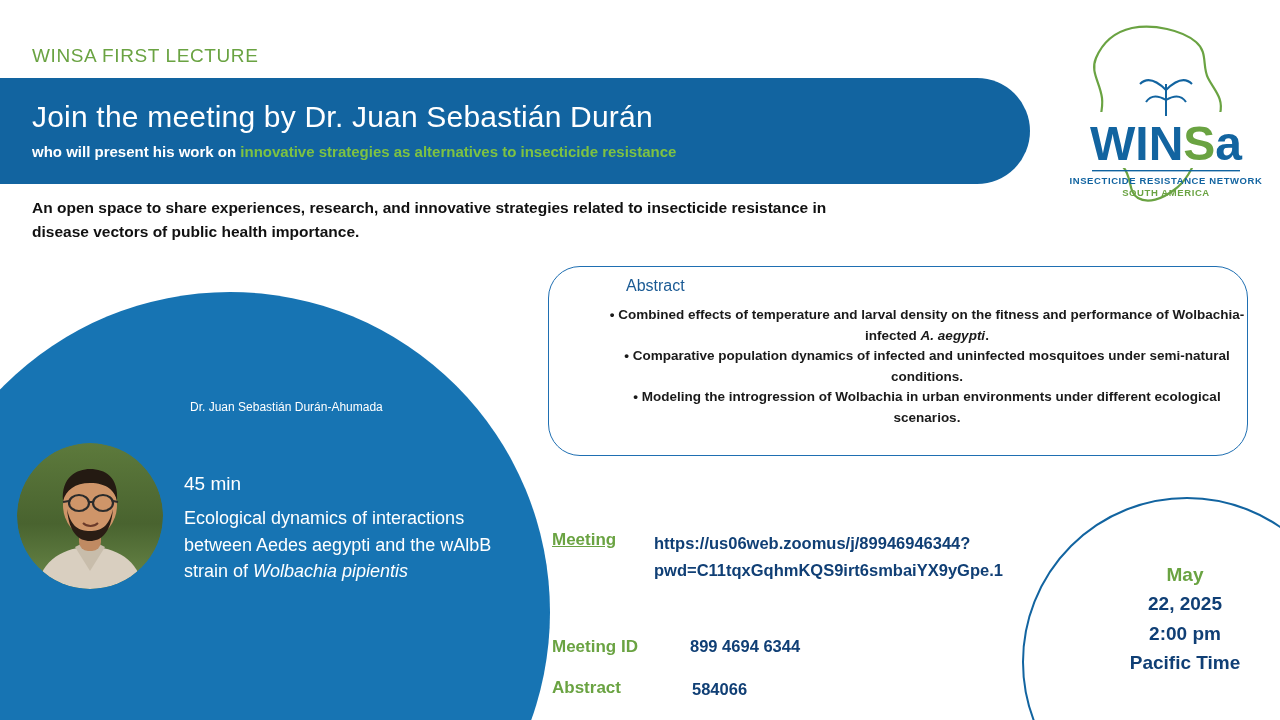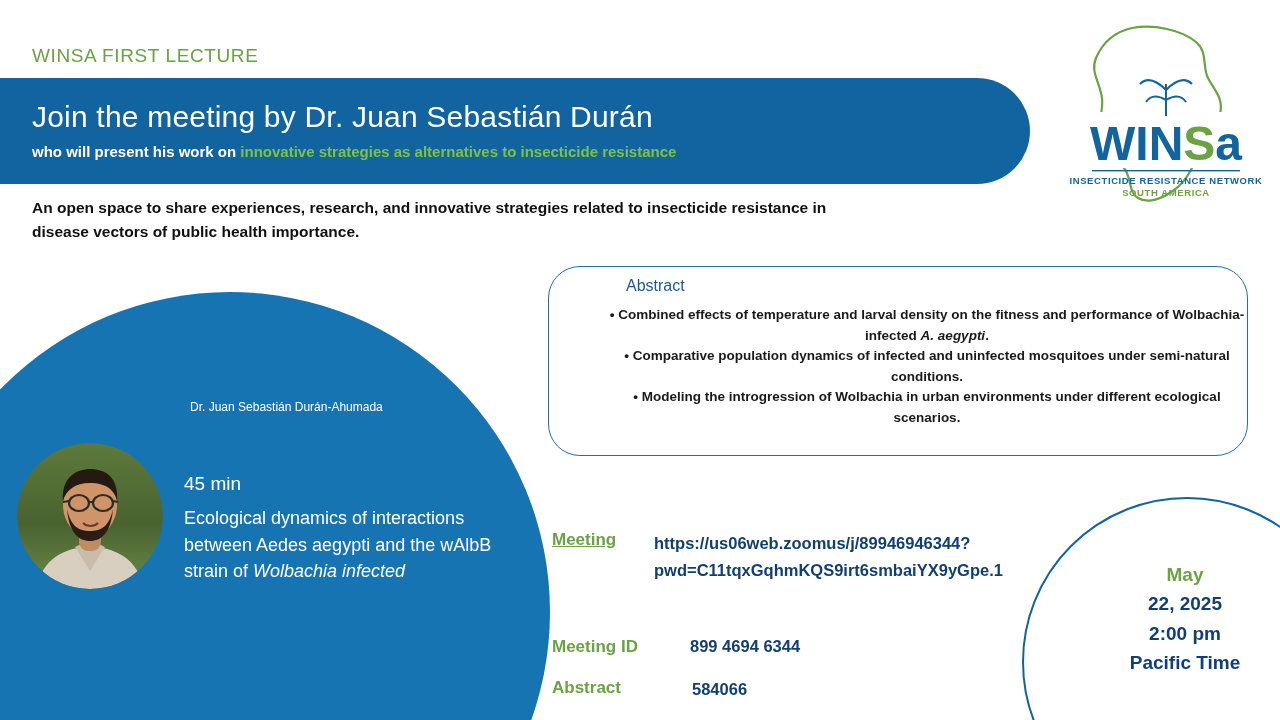--- a/index.html
+++ b/index.html
@@ -286,21 +286,21 @@
       </g>
 
       <path d="M66 80 C70 84, 77 84, 81 80" stroke="#6b3a2a" stroke-width="2" fill="none"></path>
     </g>
   </svg>
 </div>
 
 <div class="speaker-name">Dr. Juan Sebastián Durán-Ahumada</div>
 <div class="duration">45 min</div>
 <div class="talk-title">
-  <span>Ecological dynamics of interactions between Aedes aegypti and the wAlbB strain of </span><span class="ital">Wolbachia infected</span>
+  <span>Ecological dynamics of interactions between Aedes aegypti and the wAlbB strain of </span><span class="ital">Wolbachia pipientis</span>
 </div>
 
 <div class="abstract-box"></div>
 <div class="abstract-title">Abstract</div>
 <div class="abstract-list">
   <div>
     <span>• Combined effects of temperature and larval density on the fitness and performance of Wolbachia-infected </span><span class="ital">A. aegypti</span><span>.</span>
   </div>
   <div>• Comparative population dynamics of infected and uninfected mosquitoes under semi-natural conditions.</div>
   <div>• Modeling the introgression of Wolbachia in urban environments under different ecological scenarios.</div>

